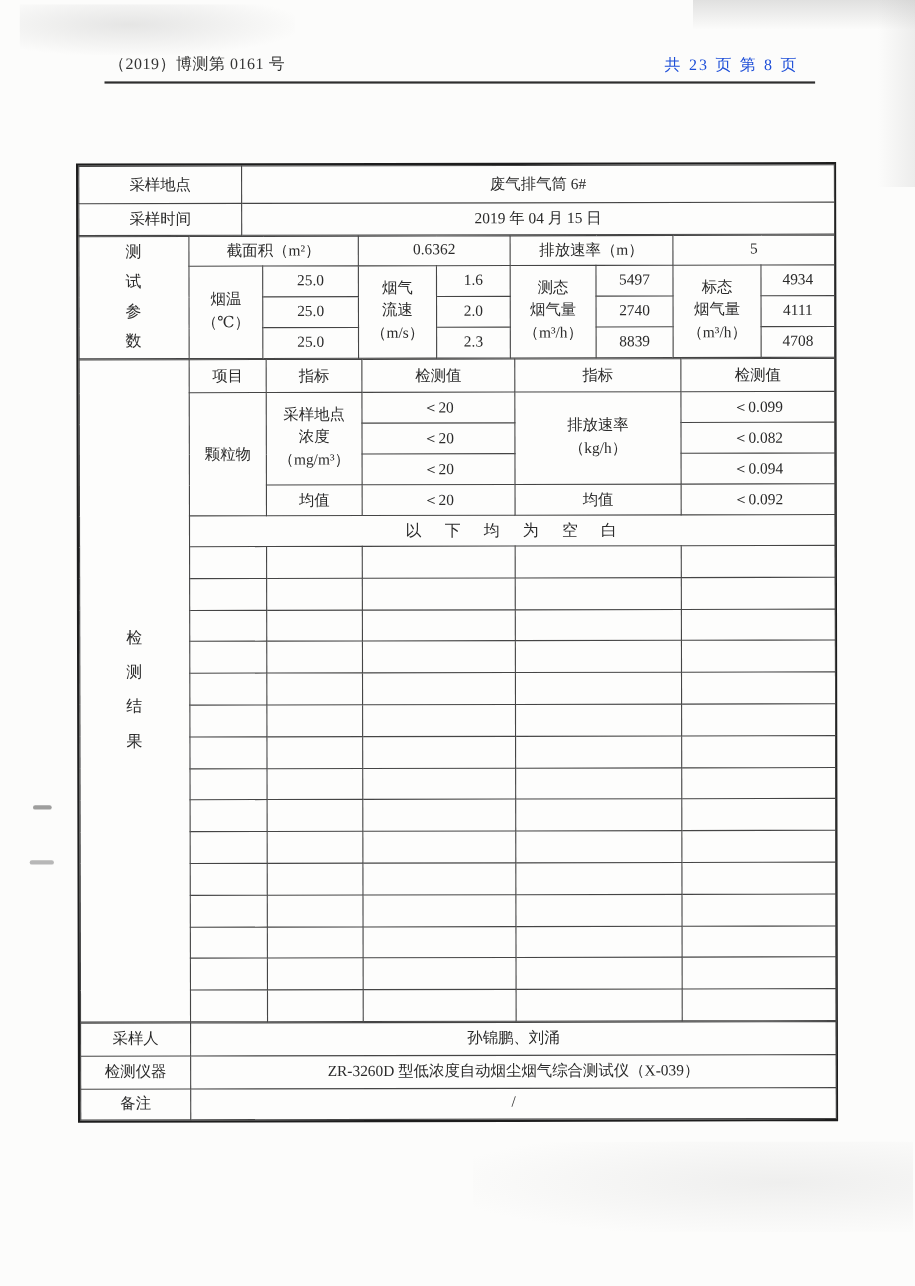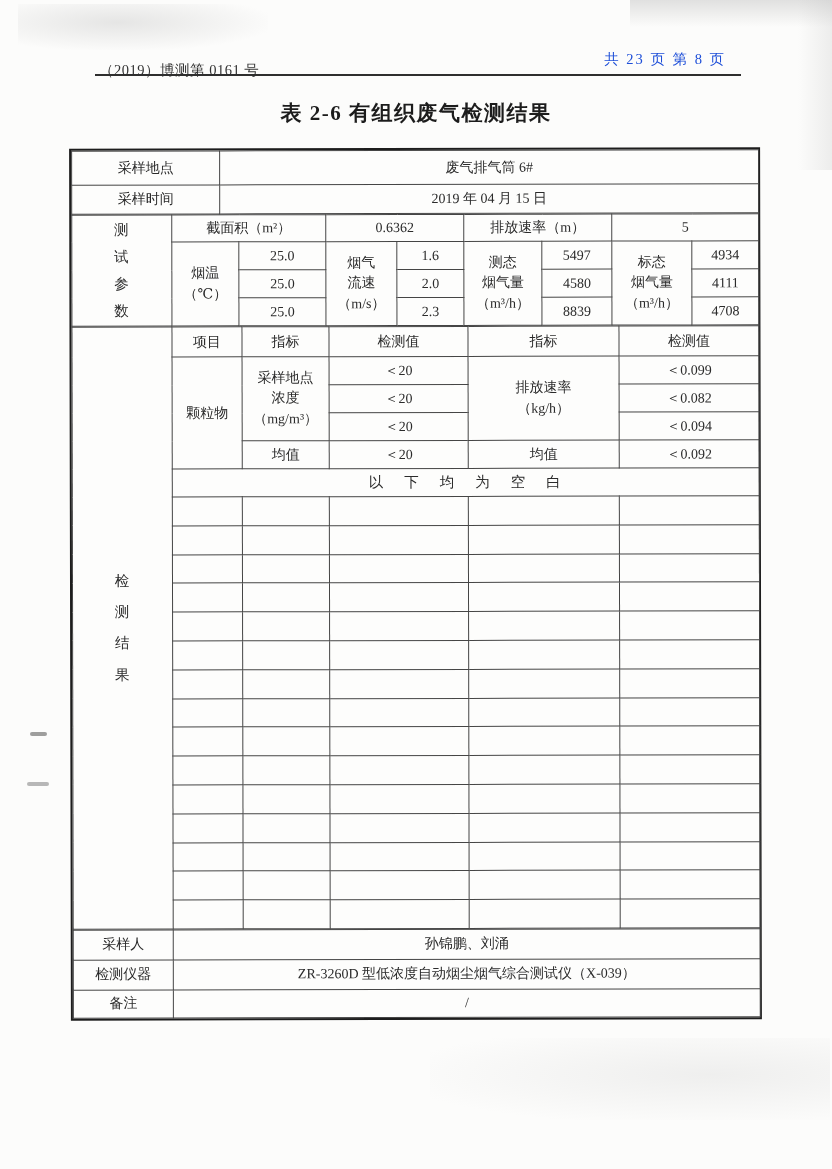--- a/index.html
+++ b/index.html
@@ -18,21 +18,21 @@
   .smudge-tr{left:630px;top:0;width:202px;height:30px;
     background:linear-gradient(180deg,rgba(160,160,160,.30),transparent 90%);}
   .band-right{left:798px;top:0;width:34px;height:170px;
     background:linear-gradient(90deg,transparent,rgba(190,190,190,.25));}
   .dash-1{left:30px;top:732px;width:17px;height:4px;border-radius:2px;background:rgba(80,80,80,.55);}
   .dash-2{left:27px;top:782px;width:22px;height:4px;border-radius:2px;background:rgba(100,100,100,.45);}
   .mottle-br{left:430px;top:1038px;width:400px;height:82px;
     background:radial-gradient(ellipse at 70% 45%,rgba(185,185,185,.20),rgba(210,210,210,.08) 60%,transparent 80%);}
 
   
-  .doc-number{position:absolute;left:99px;top:61px;font-size:14.5px;letter-spacing:.5px;color:#333;}
+  .doc-number{position:absolute;left:99px;top:49px;font-size:14.5px;letter-spacing:.5px;color:#333;}
   .page-counter{position:absolute;right:106px;top:50px;font-size:14.5px;letter-spacing:2px;color:#1d4ed8;}
   .header-rule{position:absolute;left:95px;top:74px;width:646px;height:2px;background:#2e2e2e;}
   .doc-title{position:absolute;left:0;top:99px;width:100%;text-align:center;
     font-size:21px;font-weight:bold;letter-spacing:1.5px;color:#1c1c1c;}
 
   
   .table-wrap{
     position:absolute;left:70px;top:148px;width:687px;
     border:2px solid #1d1d1d;background:#fdfdfc;
     transform:rotate(-0.12deg);
@@ -54,21 +54,20 @@
   <div class="artifact smudge-tl"></div>
   <div class="artifact smudge-tr"></div>
   <div class="artifact band-right"></div>
   <div class="artifact dash-1"></div>
   <div class="artifact dash-2"></div>
   <div class="artifact mottle-br"></div>
 
   <div class="doc-number">（2019）博测第 0161 号</div>
   <div class="page-counter">共 23 页  第 8 页</div>
   <div class="header-rule"></div>
-  <div class="doc-title">表 2-6 有组织废气检测结果</div>
 
   <div class="table-wrap">
 
     <table>
       <colgroup>
           <col style="width:148px">
           <col style="width:539px">
         </colgroup>
       <tbody>
           <tr class="r34">
@@ -118,21 +117,21 @@
 （m³/h）</td>
         <td>5497</td>
         <td rowspan="3" class="pre">标态
 烟气量
 （m³/h）</td>
         <td>4934</td>
       </tr>
       <tr class="r28">
         <td>25.0</td>
         <td>2.0</td>
-        <td>4580</td>
+        <td>2740</td>
         <td>4111</td>
       </tr>
       <tr class="r28">
         <td>25.0</td>
         <td>2.3</td>
         <td>8839</td>
         <td>4708</td>
       </tr>
     </tbody>
       </table>

